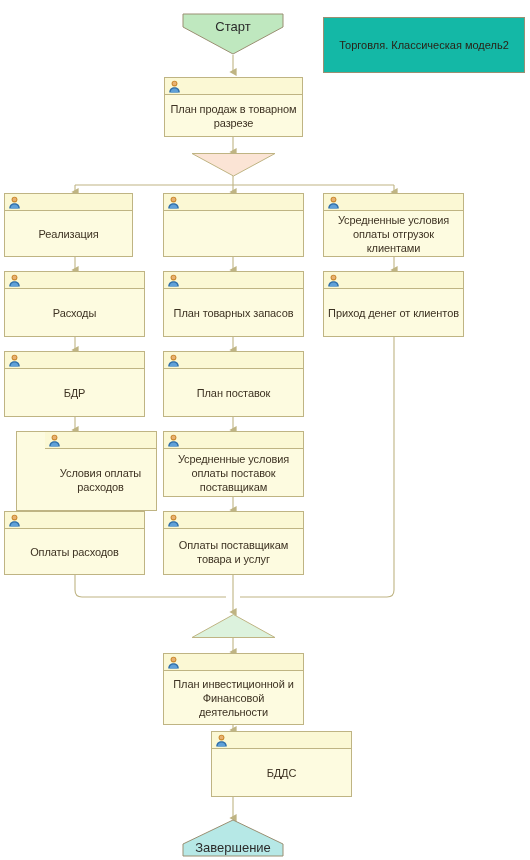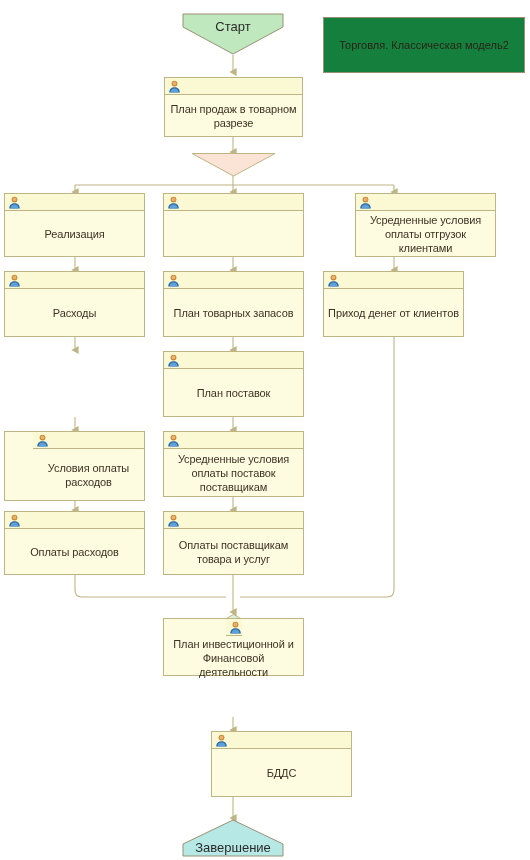--- a/index.html
+++ b/index.html
@@ -86,21 +86,21 @@
 
   
   .gateway { position: absolute; }
   .gateway svg { display: block; }
 
   
   .title-frame {
     position: absolute;
     box-sizing: border-box;
     border: 1px solid #9a8f72;
-    background: #15803d;
+    background: #14b8a6;
     display: flex;
     align-items: center;
     justify-content: center;
     text-align: center;
     padding: 4px 8px;
   }
   .title-frame .title-text {
     font-size: 11px;
     color: #2a2317;
     line-height: 14px;
@@ -179,21 +179,21 @@
       <span class="node-label">План продаж в товарном разрезе</span>
     </div>
   </div>
 
   <div class="gateway" style="left:191px; top:152px; width:85px; height:25px;">
     <svg width="85" height="25" viewBox="0 0 85 25" xmlns="http://www.w3.org/2000/svg">
       <polygon points="1,1.5 84,1.5 42.5,24" fill="#fbe4d5" stroke="#bfb483" stroke-width="1"></polygon>
     </svg>
   </div>
 
-  <div class="node" style="left:4px; top:193px; width:141px; height:64px;">
+  <div class="node" style="left:4px; top:193px; width:129px; height:64px;">
     <div class="node-header">
       <svg class="person-icon" viewBox="0 0 13 13" xmlns="http://www.w3.org/2000/svg">
         <circle cx="6.5" cy="3.6" r="2.9" fill="#c8882e"></circle>
         <circle cx="6.5" cy="3.4" r="1.9" fill="#e8b070"></circle>
         <path d="M1.2,12.6 C1.2,8.8 3.6,7.2 6.5,7.2 C9.4,7.2 11.8,8.8 11.8,12.6 Z" fill="#2f6ea8"></path>
         <path d="M2.6,12.6 C2.6,9.8 4.3,8.5 6.5,8.5 C8.7,8.5 10.4,9.8 10.4,12.6 Z" fill="#5fa0d8"></path>
       </svg>
     </div>
     <div class="node-body">
       <span class="node-label">Реализация</span>
@@ -204,21 +204,21 @@
     <div class="node-header">
       <svg class="person-icon" viewBox="0 0 13 13" xmlns="http://www.w3.org/2000/svg">
         <circle cx="6.5" cy="3.6" r="2.9" fill="#c8882e"></circle>
         <circle cx="6.5" cy="3.4" r="1.9" fill="#e8b070"></circle>
         <path d="M1.2,12.6 C1.2,8.8 3.6,7.2 6.5,7.2 C9.4,7.2 11.8,8.8 11.8,12.6 Z" fill="#2f6ea8"></path>
         <path d="M2.6,12.6 C2.6,9.8 4.3,8.5 6.5,8.5 C8.7,8.5 10.4,9.8 10.4,12.6 Z" fill="#5fa0d8"></path>
       </svg>
     </div>
   </div>
 
-  <div class="node" style="left:323px; top:193px; width:141px; height:64px;margin-left:32px;">
+  <div class="node" style="left:323px; top:193px; width:141px; height:64px;">
     <div class="node-header">
       <svg class="person-icon" viewBox="0 0 13 13" xmlns="http://www.w3.org/2000/svg">
         <circle cx="6.5" cy="3.6" r="2.9" fill="#c8882e"></circle>
         <circle cx="6.5" cy="3.4" r="1.9" fill="#e8b070"></circle>
         <path d="M1.2,12.6 C1.2,8.8 3.6,7.2 6.5,7.2 C9.4,7.2 11.8,8.8 11.8,12.6 Z" fill="#2f6ea8"></path>
         <path d="M2.6,12.6 C2.6,9.8 4.3,8.5 6.5,8.5 C8.7,8.5 10.4,9.8 10.4,12.6 Z" fill="#5fa0d8"></path>
       </svg>
     </div>
     <div class="node-body">
       <span class="node-label">Усредненные условия оплаты отгрузок клиентами</span>
@@ -260,36 +260,49 @@
         <circle cx="6.5" cy="3.4" r="1.9" fill="#e8b070"></circle>
         <path d="M1.2,12.6 C1.2,8.8 3.6,7.2 6.5,7.2 C9.4,7.2 11.8,8.8 11.8,12.6 Z" fill="#2f6ea8"></path>
         <path d="M2.6,12.6 C2.6,9.8 4.3,8.5 6.5,8.5 C8.7,8.5 10.4,9.8 10.4,12.6 Z" fill="#5fa0d8"></path>
       </svg>
     </div>
     <div class="node-body">
       <span class="node-label">Приход денег от клиентов</span>
     </div>
   </div>
 
+  <div class="node" style="left:4px; top:351px; width:141px; height:66px;">
+    <div class="node-header">
+      <svg class="person-icon" viewBox="0 0 13 13" xmlns="http://www.w3.org/2000/svg">
+        <circle cx="6.5" cy="3.6" r="2.9" fill="#c8882e"></circle>
+        <circle cx="6.5" cy="3.4" r="1.9" fill="#e8b070"></circle>
+        <path d="M1.2,12.6 C1.2,8.8 3.6,7.2 6.5,7.2 C9.4,7.2 11.8,8.8 11.8,12.6 Z" fill="#2f6ea8"></path>
+        <path d="M2.6,12.6 C2.6,9.8 4.3,8.5 6.5,8.5 C8.7,8.5 10.4,9.8 10.4,12.6 Z" fill="#5fa0d8"></path>
+      </svg>
+    </div>
+    <div class="node-body">
+      <span class="node-label">БДР</span>
+    </div>
+  </div>
 
   <div class="node" style="left:163px; top:351px; width:141px; height:66px;">
     <div class="node-header">
       <svg class="person-icon" viewBox="0 0 13 13" xmlns="http://www.w3.org/2000/svg">
         <circle cx="6.5" cy="3.6" r="2.9" fill="#c8882e"></circle>
         <circle cx="6.5" cy="3.4" r="1.9" fill="#e8b070"></circle>
         <path d="M1.2,12.6 C1.2,8.8 3.6,7.2 6.5,7.2 C9.4,7.2 11.8,8.8 11.8,12.6 Z" fill="#2f6ea8"></path>
         <path d="M2.6,12.6 C2.6,9.8 4.3,8.5 6.5,8.5 C8.7,8.5 10.4,9.8 10.4,12.6 Z" fill="#5fa0d8"></path>
       </svg>
     </div>
     <div class="node-body">
       <span class="node-label">План поставок</span>
     </div>
   </div>
 
-  <div class="node" style="left:4px; top:431px; width:141px; height:70px;padding-left:28px;">
+  <div class="node" style="left:16px; top:431px; width:141px; height:80px;padding-left:28px;">
     <div class="node-header">
       <svg class="person-icon" viewBox="0 0 13 13" xmlns="http://www.w3.org/2000/svg">
         <circle cx="6.5" cy="3.6" r="2.9" fill="#c8882e"></circle>
         <circle cx="6.5" cy="3.4" r="1.9" fill="#e8b070"></circle>
         <path d="M1.2,12.6 C1.2,8.8 3.6,7.2 6.5,7.2 C9.4,7.2 11.8,8.8 11.8,12.6 Z" fill="#2f6ea8"></path>
         <path d="M2.6,12.6 C2.6,9.8 4.3,8.5 6.5,8.5 C8.7,8.5 10.4,9.8 10.4,12.6 Z" fill="#5fa0d8"></path>
       </svg>
     </div>
     <div class="node-body">
       <span class="node-label">Условия оплаты расходов</span>
@@ -337,21 +350,21 @@
       <span class="node-label">Оплаты поставщикам товара и услуг</span>
     </div>
   </div>
 
   <div class="gateway" style="left:191px; top:613px; width:85px; height:26px;">
     <svg width="85" height="26" viewBox="0 0 85 26" xmlns="http://www.w3.org/2000/svg">
       <polygon points="42.5,1.5 84,24.5 1,24.5" fill="#dcf2dd" stroke="#bfb483" stroke-width="1"></polygon>
     </svg>
   </div>
 
-  <div class="node" style="left:163px; top:618px; width:141px; height:58px;align-items:center;">
+  <div class="node" style="left:163px; top:653px; width:141px; height:72px;">
     <div class="node-header">
       <svg class="person-icon" viewBox="0 0 13 13" xmlns="http://www.w3.org/2000/svg">
         <circle cx="6.5" cy="3.6" r="2.9" fill="#c8882e"></circle>
         <circle cx="6.5" cy="3.4" r="1.9" fill="#e8b070"></circle>
         <path d="M1.2,12.6 C1.2,8.8 3.6,7.2 6.5,7.2 C9.4,7.2 11.8,8.8 11.8,12.6 Z" fill="#2f6ea8"></path>
         <path d="M2.6,12.6 C2.6,9.8 4.3,8.5 6.5,8.5 C8.7,8.5 10.4,9.8 10.4,12.6 Z" fill="#5fa0d8"></path>
       </svg>
     </div>
     <div class="node-body">
       <span class="node-label">План инвестиционной и Финансовой деятельности</span>

